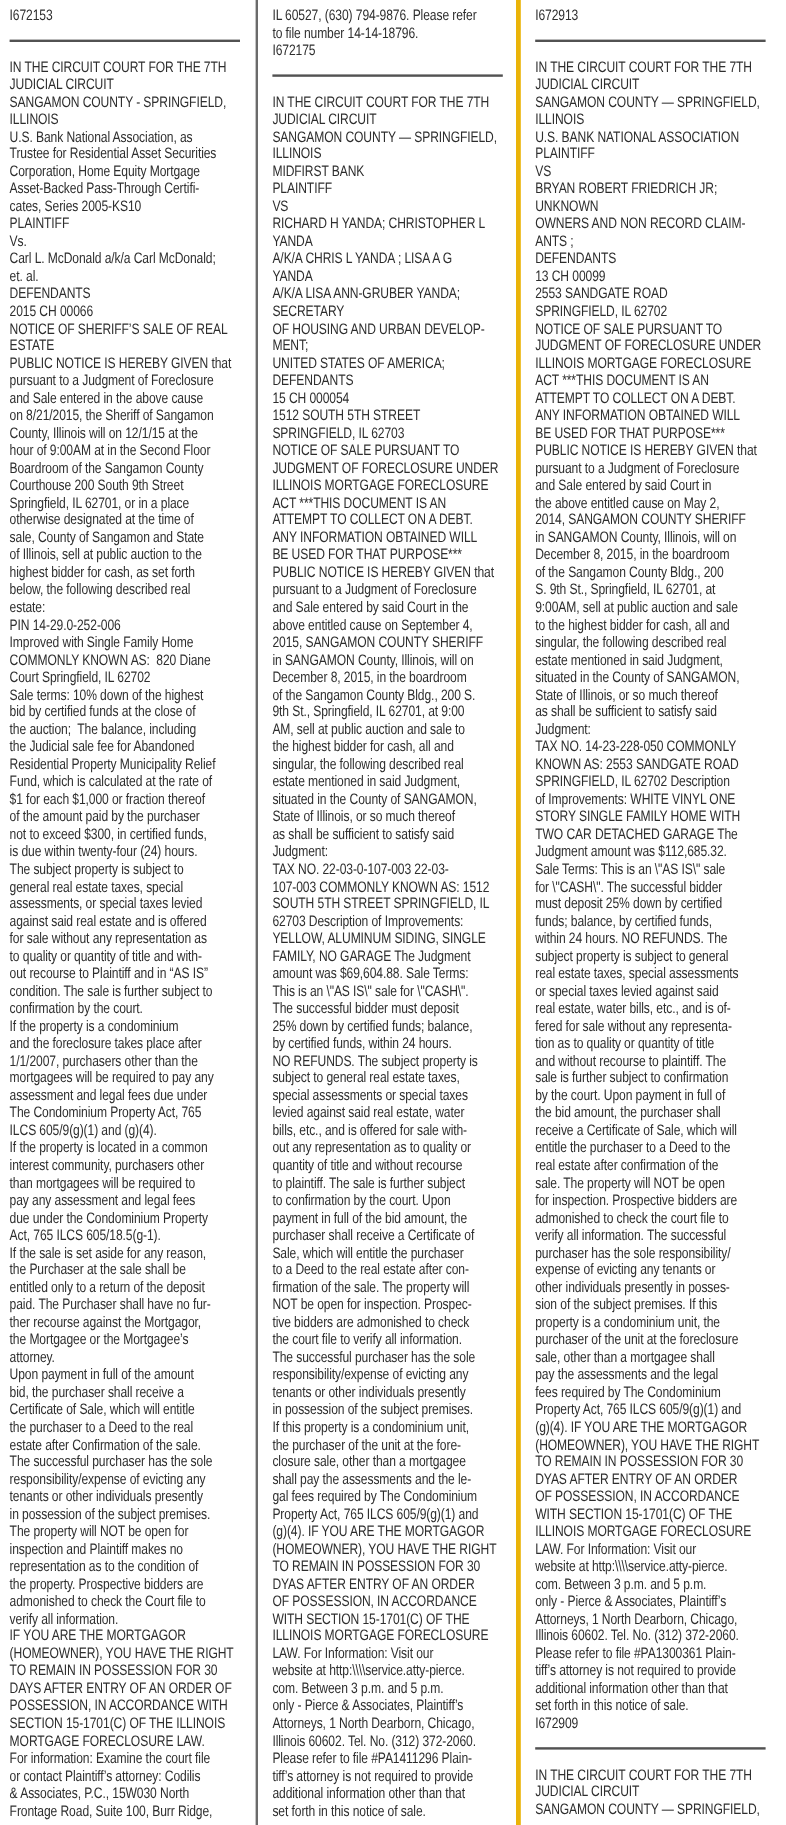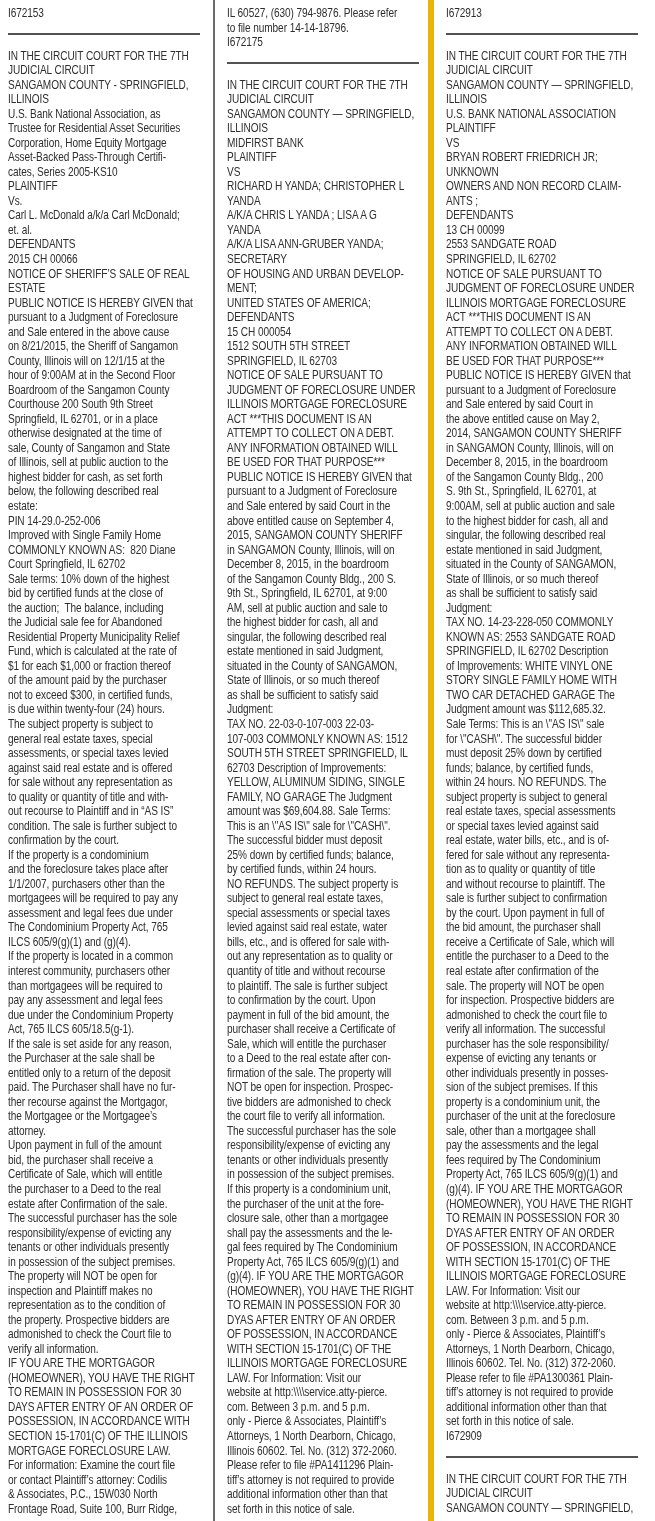--- a/index.html
+++ b/index.html
@@ -10,21 +10,21 @@
     color:#2e2e2e;
     overflow:hidden;
   }
   .page {
     display:flex;
     width:655px; height:1521px;
     background:#ffffff;
   }
   .column { height:100%; overflow:hidden; }
   .col-1 { width:215px; border-right:2px solid #6b6b6b; padding:6px 0 0 8px; }
-  .col-2 { width:219px; border-right:6px solid #eab308; padding:6px 0 0 12px; }
+  .col-2 { width:219px; border-right:4px solid #eab308; padding:6px 0 0 12px; }
   .col-3 { width:221px; padding:6px 12px 0 12px; }
   
   .col-inner {
     width:247px;
     transform:scaleX(0.8);
     transform-origin:0 0;
   }
   .txt {
     font-size:12.6px;
     line-height:14.53px;

